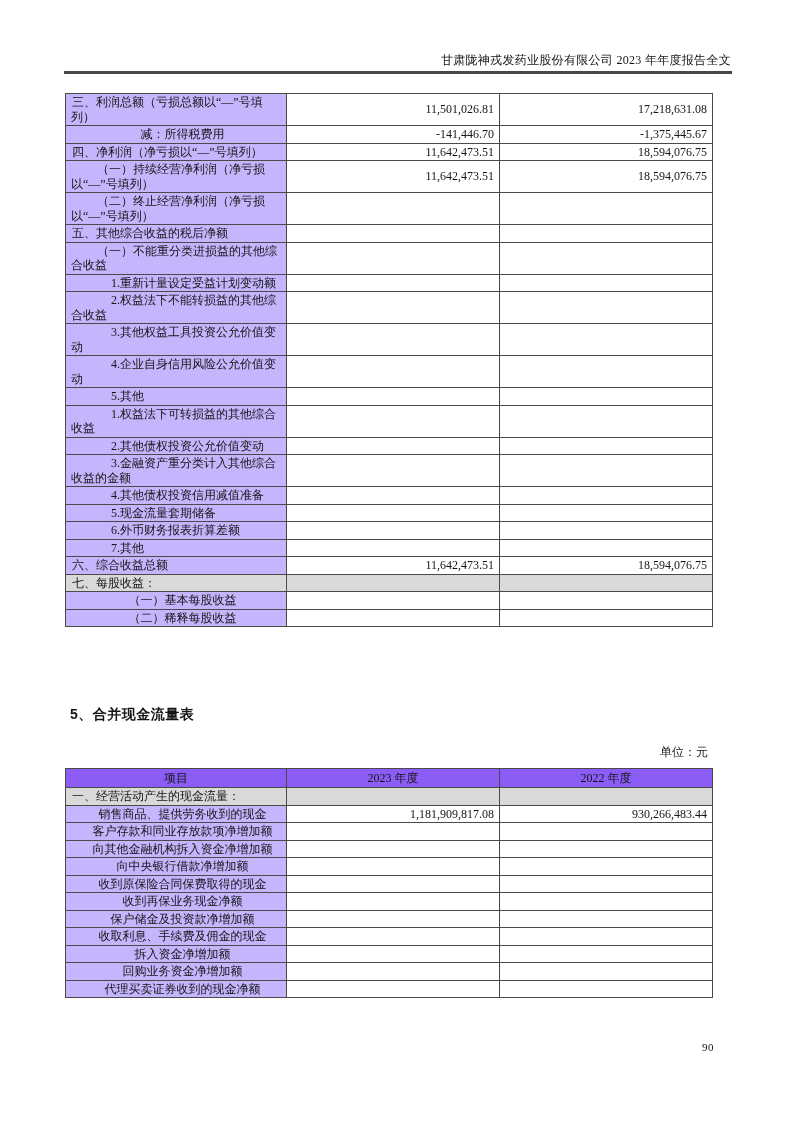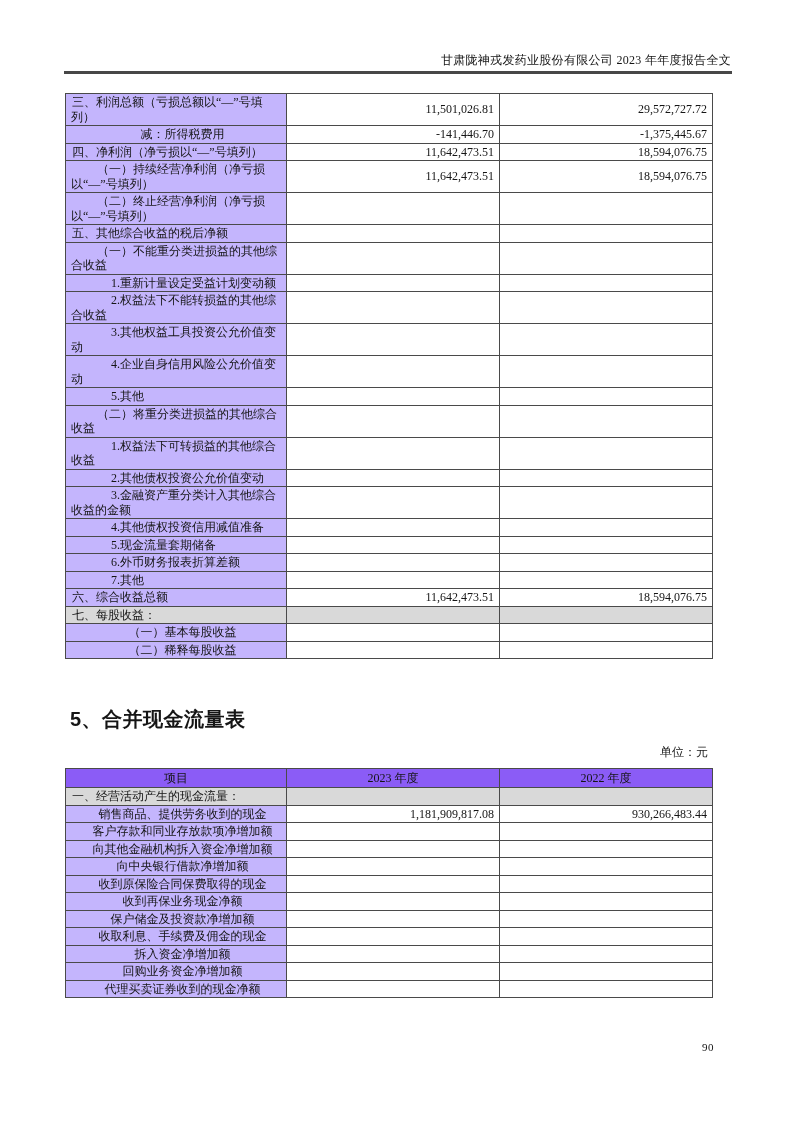--- a/index.html
+++ b/index.html
@@ -51,21 +51,21 @@
   .val{text-align:right;background:#ffffff;}
   .shaded{background:#d9d9d9;}
   .tall{padding-top:4px;padding-bottom:4px;}
   .ind-0{text-indent:1px;}
   .ind-1{text-indent:13px;text-align:center;}
   .ind-2{text-indent:26px;}
   .ind-3{text-indent:40px;}
   .section-heading{
     position:absolute;left:70px;top:706px;
     font-family:"Liberation Sans","DejaVu Sans",sans-serif;
-    font-size:20px;font-weight:bold;letter-spacing:.5px;
+    font-size:14px;font-weight:bold;letter-spacing:.5px;
   }
   .unit-label{
     position:absolute;top:744px;left:65px;width:643px;
     text-align:right;font-size:12px;
   }
   .page-number{
     position:absolute;top:1041px;left:702px;
     font-size:11px;letter-spacing:.5px;
   }
 </style>
@@ -81,21 +81,21 @@
   <table class="fin-table" id="income-table">
     <colgroup>
         <col class="c1">
         <col class="c2">
         <col class="c3">
       </colgroup>
     <tbody>
         <tr>
           <td class="lab ind-0">三、利润总额（亏损总额以“—”号填列）</td>
           <td class="val">11,501,026.81</td>
-          <td class="val">29,572,727.72</td>
+          <td class="val">17,218,631.08</td>
         </tr>
         <tr>
           <td class="lab ind-1">减：所得税费用</td>
           <td class="val">-141,446.70</td>
           <td class="val">-1,375,445.67</td>
         </tr>
         <tr>
           <td class="lab ind-0">四、净利润（净亏损以“—”号填列）</td>
           <td class="val">11,642,473.51</td>
           <td class="val">18,594,076.75</td>
@@ -135,25 +135,20 @@
           <td class="val"></td>
           <td class="val"></td>
         </tr>
         <tr>
           <td class="lab ind-3">4.企业自身信用风险公允价值变动</td>
           <td class="val"></td>
           <td class="val"></td>
         </tr>
         <tr>
           <td class="lab ind-3">5.其他</td>
-          <td class="val"></td>
-          <td class="val"></td>
-        </tr>
-        <tr>
-          <td class="lab ind-2">（二）将重分类进损益的其他综合收益</td>
           <td class="val"></td>
           <td class="val"></td>
         </tr>
         <tr>
           <td class="lab ind-3">1.权益法下可转损益的其他综合收益</td>
           <td class="val"></td>
           <td class="val"></td>
         </tr>
         <tr>
           <td class="lab ind-3">2.其他债权投资公允价值变动</td>

